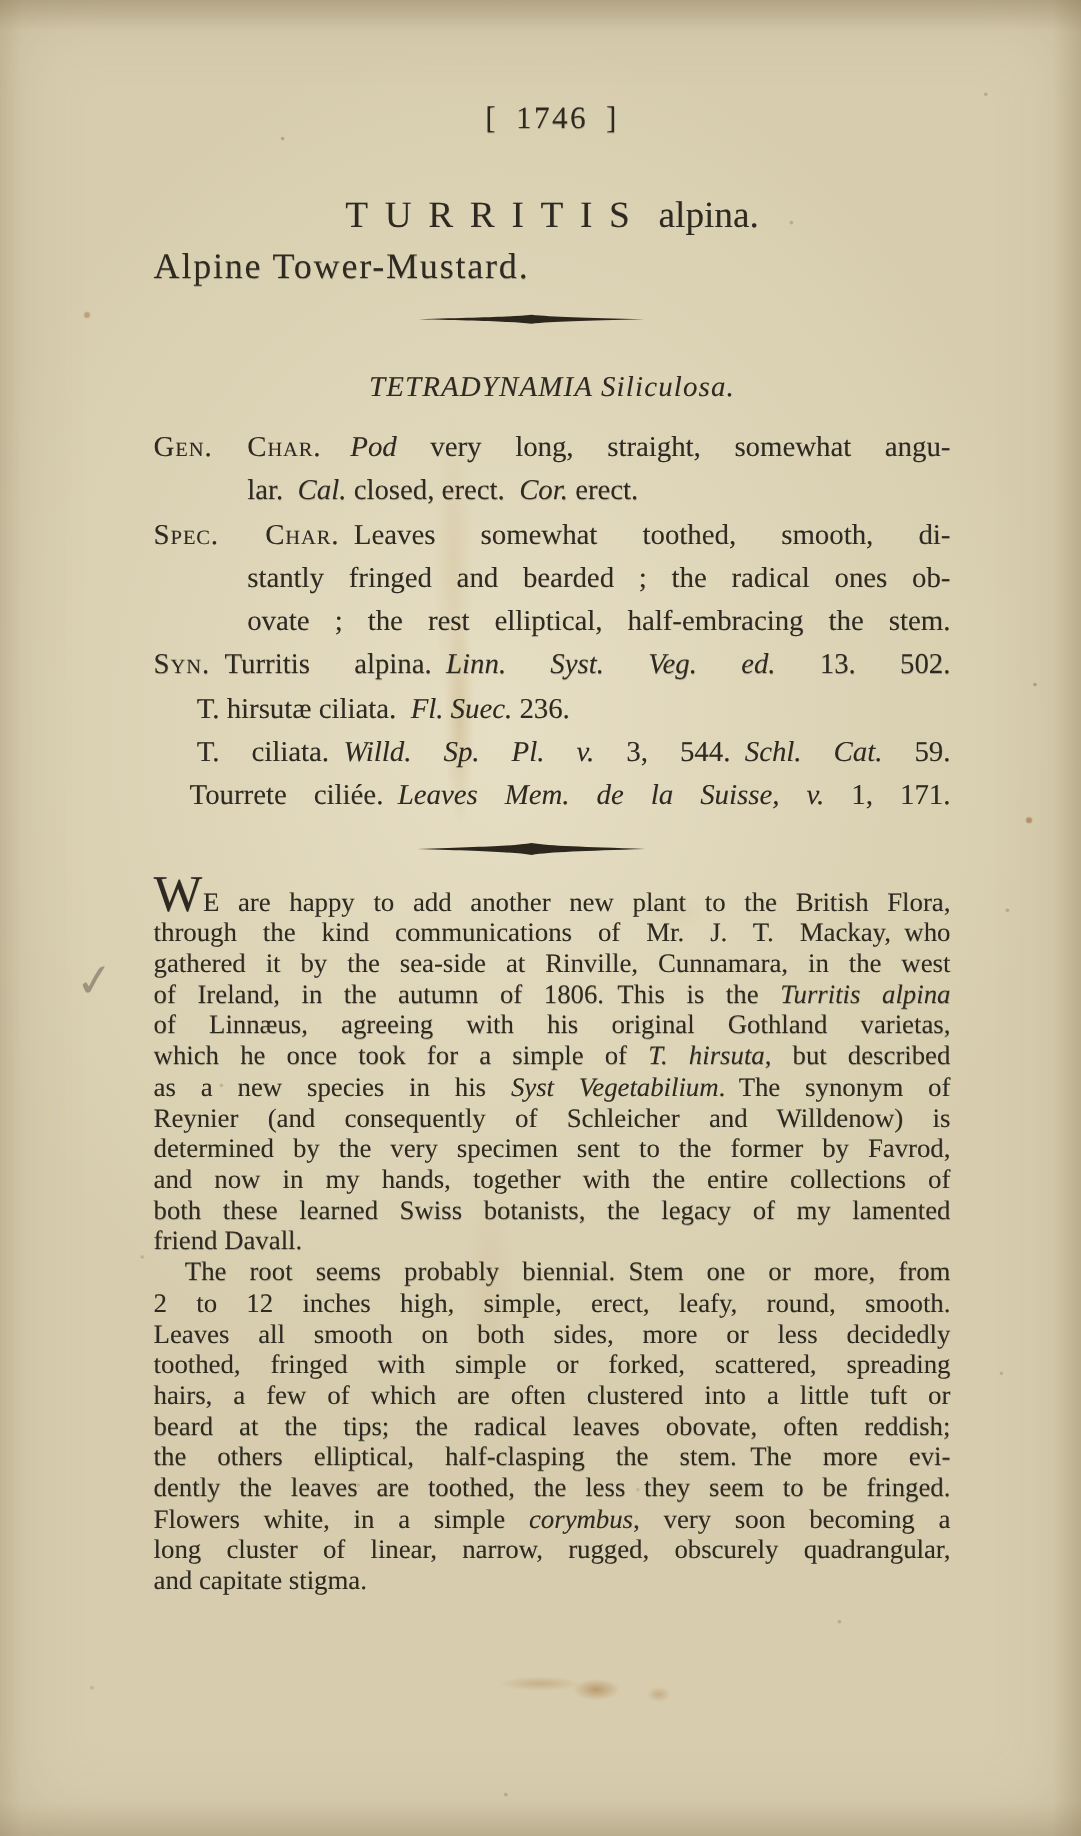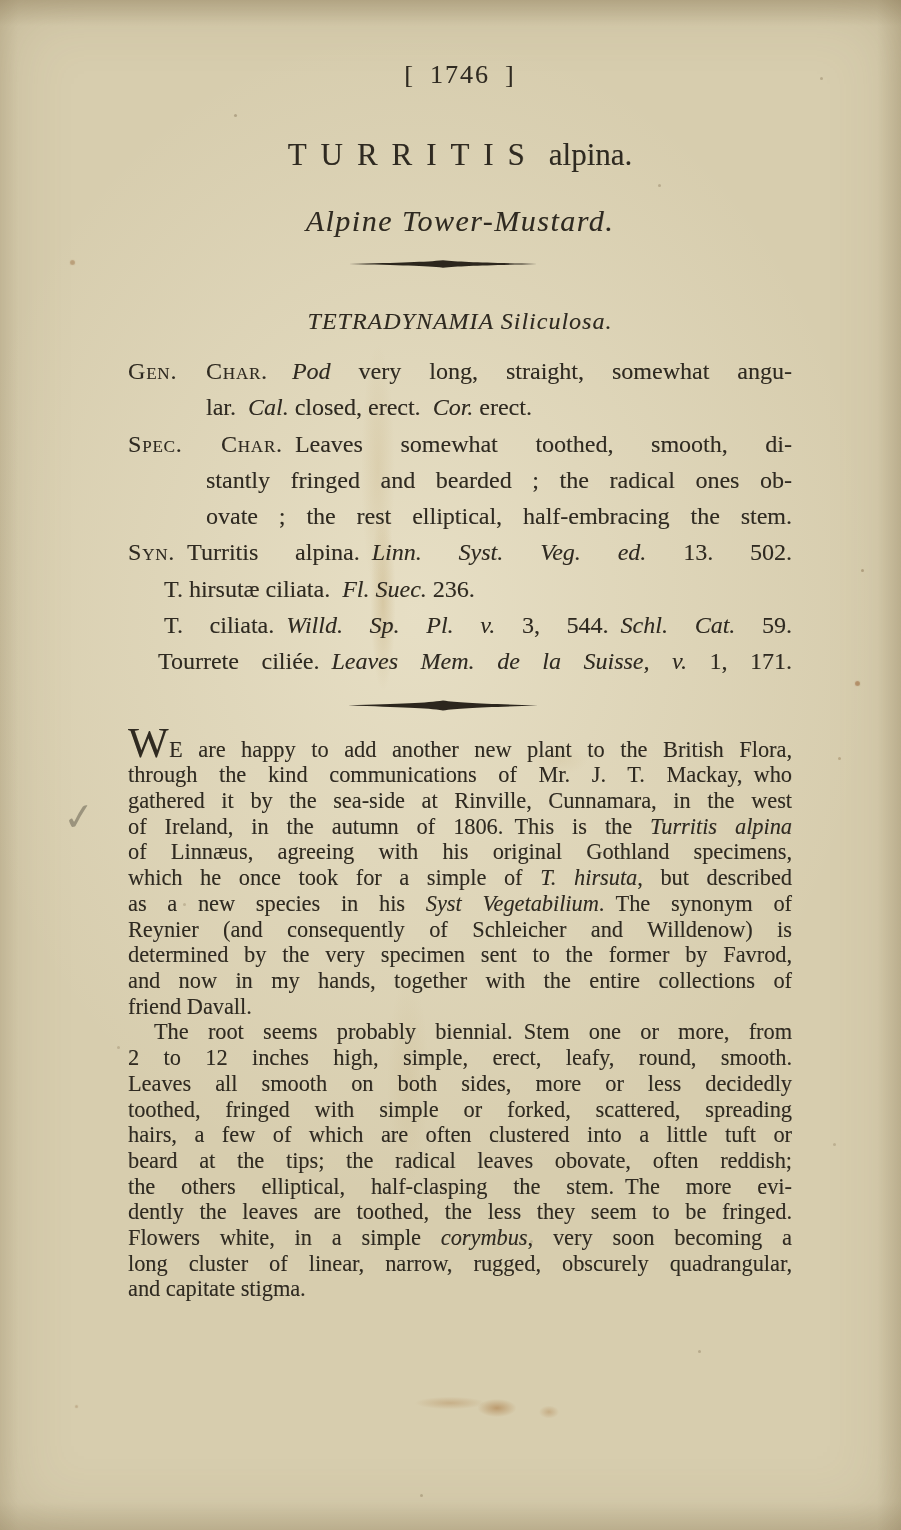--- a/index.html
+++ b/index.html
@@ -21,25 +21,25 @@
       linear-gradient(to bottom, rgba(122,102,66,.30), rgba(122,102,66,0) 26px),
       linear-gradient(to top,    rgba(122,102,66,.20), rgba(122,102,66,0) 28px),
       linear-gradient(to left,   rgba(122,102,66,.20), rgba(122,102,66,0) 24px),
       linear-gradient(to right,  rgba(122,102,66,.12), rgba(122,102,66,0) 18px),
       radial-gradient(620px 780px at 46% 40%, rgba(246,240,219,.50), rgba(246,240,219,0) 75%);
     box-shadow: inset 0 0 70px rgba(110,90,55,.22);
     text-shadow: 0.3px 0.3px 0 rgba(47,42,33,.30);
   }
   .content { position: absolute; left: 128px; top: 0; width: 664px; }
 
-  .page-num { padding-top: 60px; text-align: center; font-size: 26px; line-height: 30px; letter-spacing: 2px; }
+  .page-num { padding-top: 84px; text-align: center; font-size: 26px; line-height: 30px; letter-spacing: 2px; }
   .title-line { margin-top: 47px; text-align: center; font-size: 31px; line-height: 36px; white-space: nowrap; }
   .title-genus { letter-spacing: 0.45em; text-align: right; }
   .title-species { margin-left: 10px; }
-  .subtitle { margin-top: 29px; text-align: center; font-size: 30px; line-height: 38px; font-style: italic; letter-spacing: 1.5px; }
+  .subtitle { margin-top: 7px; text-align: left; font-size: 30px; line-height: 38px; letter-spacing: 1.5px; }
 
   .rule-wrap { text-align: center; transform: translateX(-17px); }
   .rule1 { margin-top: 19px; height: 12px; }
   .rule2 { margin-top: 19px; height: 14px; }
   .rule-wrap svg { display: inline-block; vertical-align: top; }
 
   .classification { margin-top: 34px; text-align: center; font-size: 24px; line-height: 32px; font-style: italic; letter-spacing: 1px; }
 
   .char-block { margin-top: 16px; font-size: 24px; }
   .char-block .tline { line-height: 36.3px; }
@@ -126,26 +126,27 @@
       <svg width="192" height="13" viewBox="0 0 192 13">
         <path d="M1,6.5 C54,4.8 80,4.1 96,1.6 C112,4.1 138,4.8 191,6.5 C138,8.2 112,8.9 96,11.4 C80,8.9 54,8.2 1,6.5 Z" fill="#2c261d"></path>
       </svg>
     </div>
 
     <div class="body-block">
         <div class="tline just"><span class="s-w">W</span><span class="s-r">E are happy to add another new plant to the British Flora,</span></div>
         <div class="tline just"><span class="s-r">through the kind communications of Mr. J. T. Mackay, who</span></div>
         <div class="tline just"><span class="s-r">gathered it by the sea-side at Rinville, Cunnamara, in the west</span></div>
         <div class="tline just"><span class="s-r">of Ireland, in the autumn of 1806. This is the </span><span class="s-i">Turritis alpina</span></div>
-        <div class="tline just"><span class="s-r">of Linnæus, agreeing with his original Gothland specimens,</span></div>
+        <div class="tline just"><span class="s-r">of Linnæus, agreeing with his original Gothland varietas,</span></div>
         <div class="tline just"><span class="s-r">which he once took for a simple of </span><span class="s-i">T. hirsuta</span><span class="s-r">, but described</span></div>
         <div class="tline just"><span class="s-r">as a new species in his </span><span class="s-i">Syst Vegetabilium</span><span class="s-r">. The synonym of</span></div>
         <div class="tline just"><span class="s-r">Reynier (and consequently of Schleicher and Willdenow) is</span></div>
         <div class="tline just"><span class="s-r">determined by the very specimen sent to the former by Favrod,</span></div>
         <div class="tline just"><span class="s-r">and now in my hands, together with the entire collections of</span></div>
+        <div class="tline just"><span class="s-r">both these learned Swiss botanists, the legacy of my lamented</span></div>
         <div class="tline"><span class="s-r">friend Davall.</span></div>
         <div class="tline just" style="padding-left: 26px;"><span class="s-r">The root seems probably biennial. Stem one or more, from</span></div>
         <div class="tline just"><span class="s-r">2 to 12 inches high, simple, erect, leafy, round, smooth.</span></div>
         <div class="tline just"><span class="s-r">Leaves all smooth on both sides, more or less decidedly</span></div>
         <div class="tline just"><span class="s-r">toothed, fringed with simple or forked, scattered, spreading</span></div>
         <div class="tline just"><span class="s-r">hairs, a few of which are often clustered into a little tuft or</span></div>
         <div class="tline just"><span class="s-r">beard at the tips; the radical leaves obovate, often reddish;</span></div>
         <div class="tline just"><span class="s-r">the others elliptical, half-clasping the stem. The more evi-</span></div>
         <div class="tline just"><span class="s-r">dently the leaves are toothed, the less they seem to be fringed.</span></div>
         <div class="tline just"><span class="s-r">Flowers white, in a simple </span><span class="s-i">corymbus</span><span class="s-r">, very soon becoming a</span></div>

